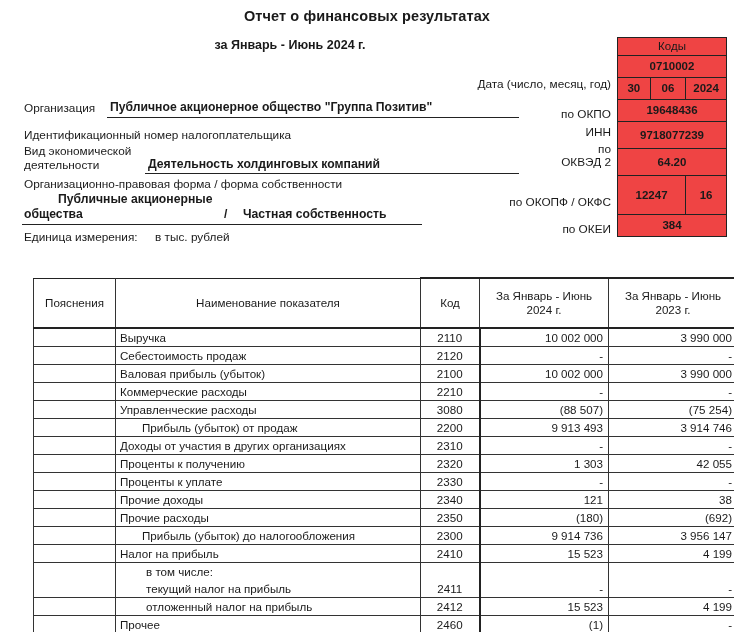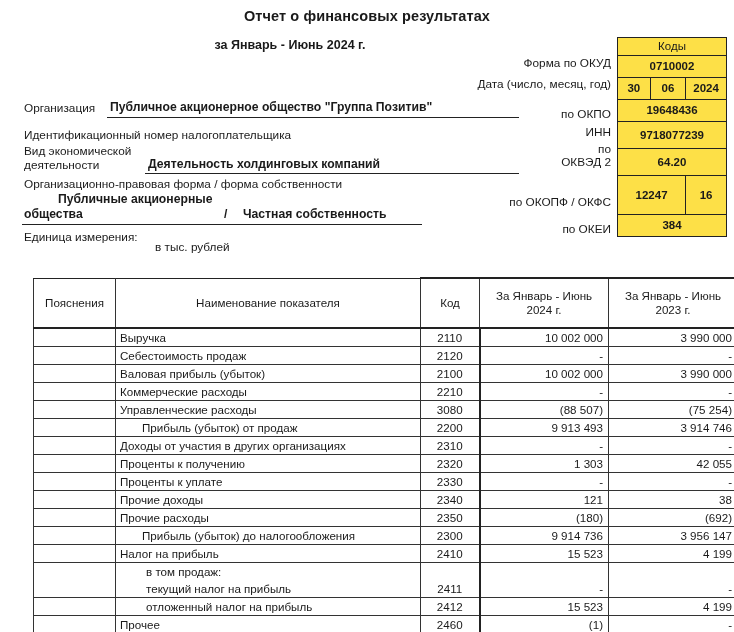--- a/index.html
+++ b/index.html
@@ -52,21 +52,21 @@
     border-collapse: collapse;
     font-size: 11.5px;
     font-weight: bold;
     text-align: center;
   }
   .codes td {
     border: 1.3px solid #222;
     height: 17px;
     padding: 0;
     line-height: 17px;
-    background: #fde047;
+    background: #ef4444;
   }
   .codes td.hdr {
     font-weight: normal;
     font-size: 11.5px;
   }
   .codes tr.tall td { height: 21px; line-height: 21px; }
   .codes tr.xtall td { height: 38px; line-height: 38px; }
   .codes tr.med td { height: 26px; line-height: 26px; }
 
   
@@ -141,21 +141,20 @@
   .two-line { line-height: 17px; }
 </style>
 </head>
 <body>
 
 <div class="page">
 
   <div class="title">Отчет о финансовых результатах</div>
   <div class="subtitle">за Январь - Июнь 2024 г.</div>
 
-  <div class="rlabel" style="left:351px; top:57px;">Форма по ОКУД</div>
   <div class="rlabel" style="left:351px; top:78px;">Дата (число, месяц, год)</div>
   <div class="rlabel" style="left:351px; top:108px;">по ОКПО</div>
   <div class="rlabel" style="left:351px; top:126px;">ИНН</div>
   <div class="rlabel" style="left:351px; top:143px;">по</div>
   <div class="rlabel" style="left:351px; top:156px;">ОКВЭД 2</div>
   <div class="rlabel" style="left:351px; top:223px;">по ОКЕИ</div>
   <div class="rlabel" style="left:351px; top:196px;">по ОКОПФ / ОКФС</div>
 
   <table class="codes">
     <tbody>
@@ -201,21 +200,21 @@
   <div class="uline" style="left:145px; top:173px; width:374px;"></div>
 
   <div class="lbl" style="left:24px; top:177px;">Организационно-правовая форма / форма собственности</div>
   <div class="val" style="left:24px; top:192px;margin-left:34px;">Публичные акционерные</div>
   <div class="val" style="left:24px; top:207px;">общества</div>
   <div class="val" style="left:224px; top:207px;">/</div>
   <div class="val" style="left:243px; top:207px;">Частная собственность</div>
   <div class="uline" style="left:22px; top:224px; width:400px;"></div>
 
   <div class="lbl" style="left:24px; top:230px;">Единица измерения:</div>
-  <div class="lbl" style="left:155px; top:240px;">в тыс. рублей</div>
+  <div class="lbl" style="left:155px; top:230px;">в тыс. рублей</div>
 
   <table class="fin">
     <thead>
       <tr class="hdr-row">
         <th class="col-note">Пояснения</th>
         <th class="col-name">Наименование показателя</th>
         <th class="col-code">Код</th>
         <th class="col-cur">
           <div>За Январь - Июнь</div>
           <div>2024 г.</div>
@@ -328,21 +327,21 @@
         <td></td>
         <td class="name">Налог на прибыль</td>
         <td class="code">2410</td>
         <td class="num cur">15 523</td>
         <td class="num">4 199</td>
       </tr>
 
       <tr>
         <td class="rowtall"></td>
         <td class="name ind2 rowtall" style="vertical-align:top;">
-          <div class="two-line">в том продаж:</div>
+          <div class="two-line">в том числе:</div>
           <div class="two-line">текущий налог на прибыль</div>
         </td>
         <td class="code rowtall" style="vertical-align:bottom;">2411</td>
         <td class="num cur rowtall" style="vertical-align:bottom;">-</td>
         <td class="num rowtall" style="vertical-align:bottom;">-</td>
       </tr>
 
       <tr>
         <td></td>
         <td class="name ind2">отложенный налог на прибыль</td>

